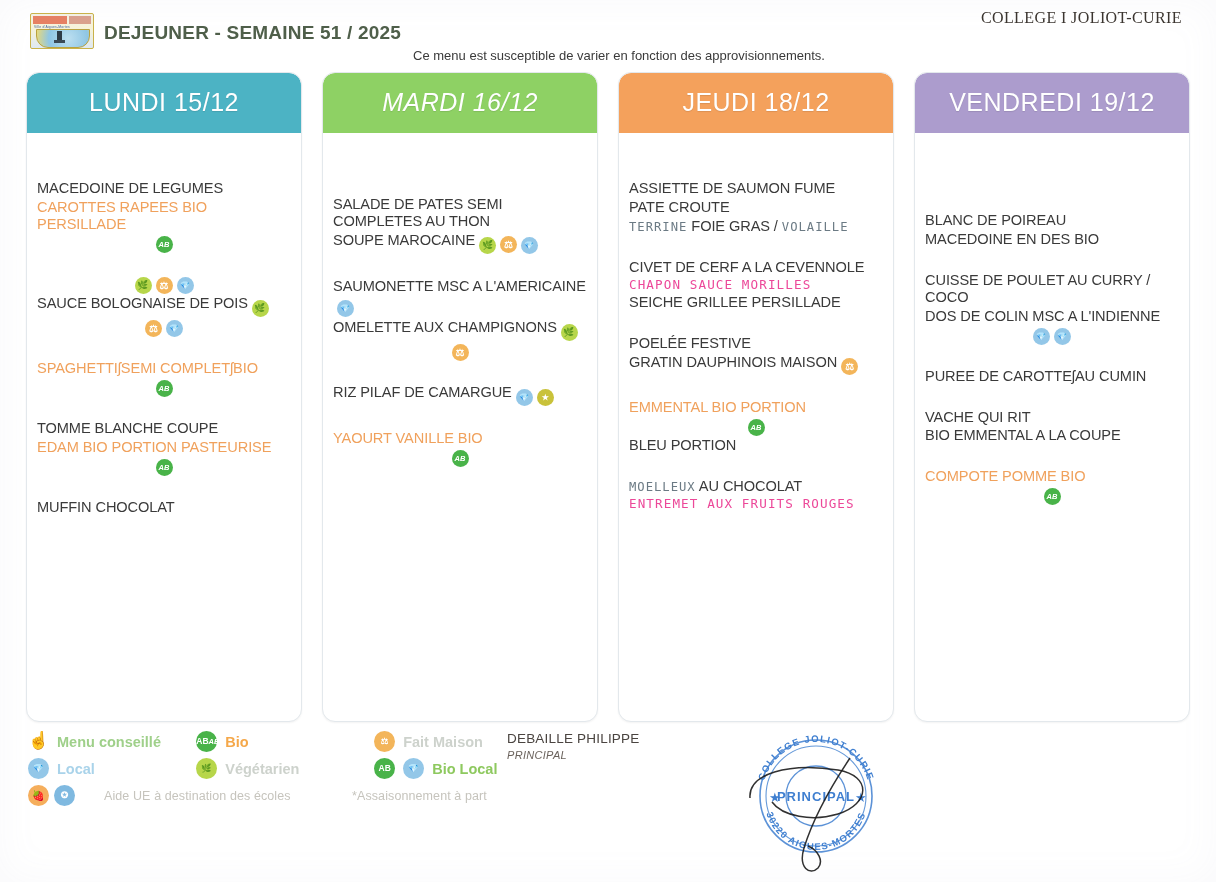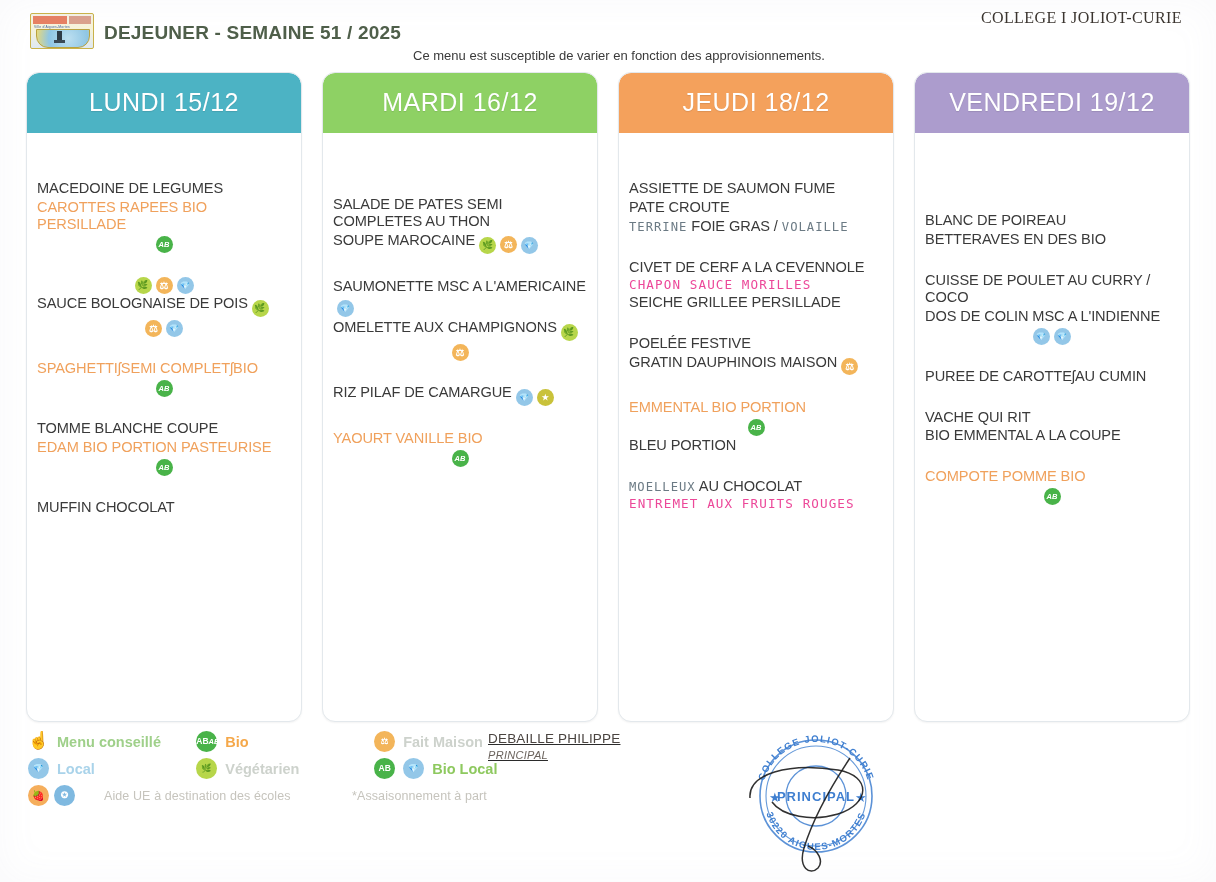--- a/index.html
+++ b/index.html
@@ -123,21 +123,21 @@
   .green-lbl{color:#9fd08a;}
   .orange-lbl{color:#f5a84a;}
   .blue-lbl{color:#a9d3ea;}
   .legend-note{font-size:12.5px;color:#c6c4bd;letter-spacing:.1px;font-weight:normal;}
   .hand-icon{
     width:22px;height:21px;margin-right:7px;flex:none;
     color:#6bb36b;font-size:17px;line-height:19px;
   }
 
   
-  .signature{position:absolute;left:488px;top:731px;text-decoration:underline;}
+  .signature{position:absolute;left:507px;top:731px;}
   .sig-name{font-size:13.5px;color:#4a4440;letter-spacing:.2px;}
   .sig-role{font-size:11px;font-style:italic;color:#6a625c;letter-spacing:.3px;margin-top:3px;}
 
   
   .stamp{
     position:absolute;left:742px;top:718px;width:148px;height:148px;
     pointer-events:none;
   }
   .stamp svg{display:block;}
   .stamp-text{font-size:9.5px;fill:#3f7fd0;letter-spacing:1.2px;font-family:"Liberation Sans",sans-serif;font-weight:bold;}
@@ -192,21 +192,21 @@
           <span class="dish bio">EDAM BIO PORTION PASTEURISE</span>
           <span class="icon-row"><span class="ic ic-bio"></span></span>
         </div>
         <div style="height:22px"></div>
         <div class="meal-group">
           <span class="dish">MUFFIN CHOCOLAT</span>
         </div>
       </div>
     </div>
     <div class="day-card tall">
-      <div class="day-head" style="background: rgb(142, 209, 100);">MARDI 16/12</div>
+      <div class="day-head" style="background: rgb(142, 209, 100); font-style: italic;">MARDI 16/12</div>
       <div class="day-body">
         <div style="height:44px"></div>
         <div class="meal-group">
           <span class="dish">SALADE DE PATES SEMI COMPLETES AU THON</span>
           <span class="dish">SOUPE MAROCAINE<span class="ic ic-veg inline"></span><span class="ic ic-maison inline"></span><span class="ic ic-local inline"></span></span>
         </div>
         <div style="height:22px"></div>
         <div class="meal-group">
           <span class="dish">SAUMONETTE MSC A L'AMERICAINE<span class="ic ic-local inline"></span></span>
           <span class="dish">OMELETTE AUX CHAMPIGNONS<span class="ic ic-veg inline"></span></span>
@@ -256,21 +256,21 @@
           <span class="dish hand">ENTREMET  AUX FRUITS ROUGES</span>
         </div>
       </div>
     </div>
     <div class="day-card tall">
       <div class="day-head" style="background: rgb(172, 156, 205);">VENDREDI 19/12</div>
       <div class="day-body">
         <div style="height:60px"></div>
         <div class="meal-group">
           <span class="dish">BLANC DE POIREAU</span>
-          <span class="dish">BETTERAVES EN DES BIO</span>
+          <span class="dish">MACEDOINE EN DES BIO</span>
         </div>
         <div style="height:22px"></div>
         <div class="meal-group">
           <span class="dish">CUISSE DE POULET AU CURRY / COCO</span>
           <span class="dish">DOS DE COLIN MSC A L'INDIENNE</span>
           <span class="icon-row"><span class="ic ic-local"></span><span class="ic ic-local"></span></span>
         </div>
         <div style="height:22px"></div>
         <div class="meal-group">
           <span class="dish">PUREE DE CAROTTEʃAU CUMIN</span>

